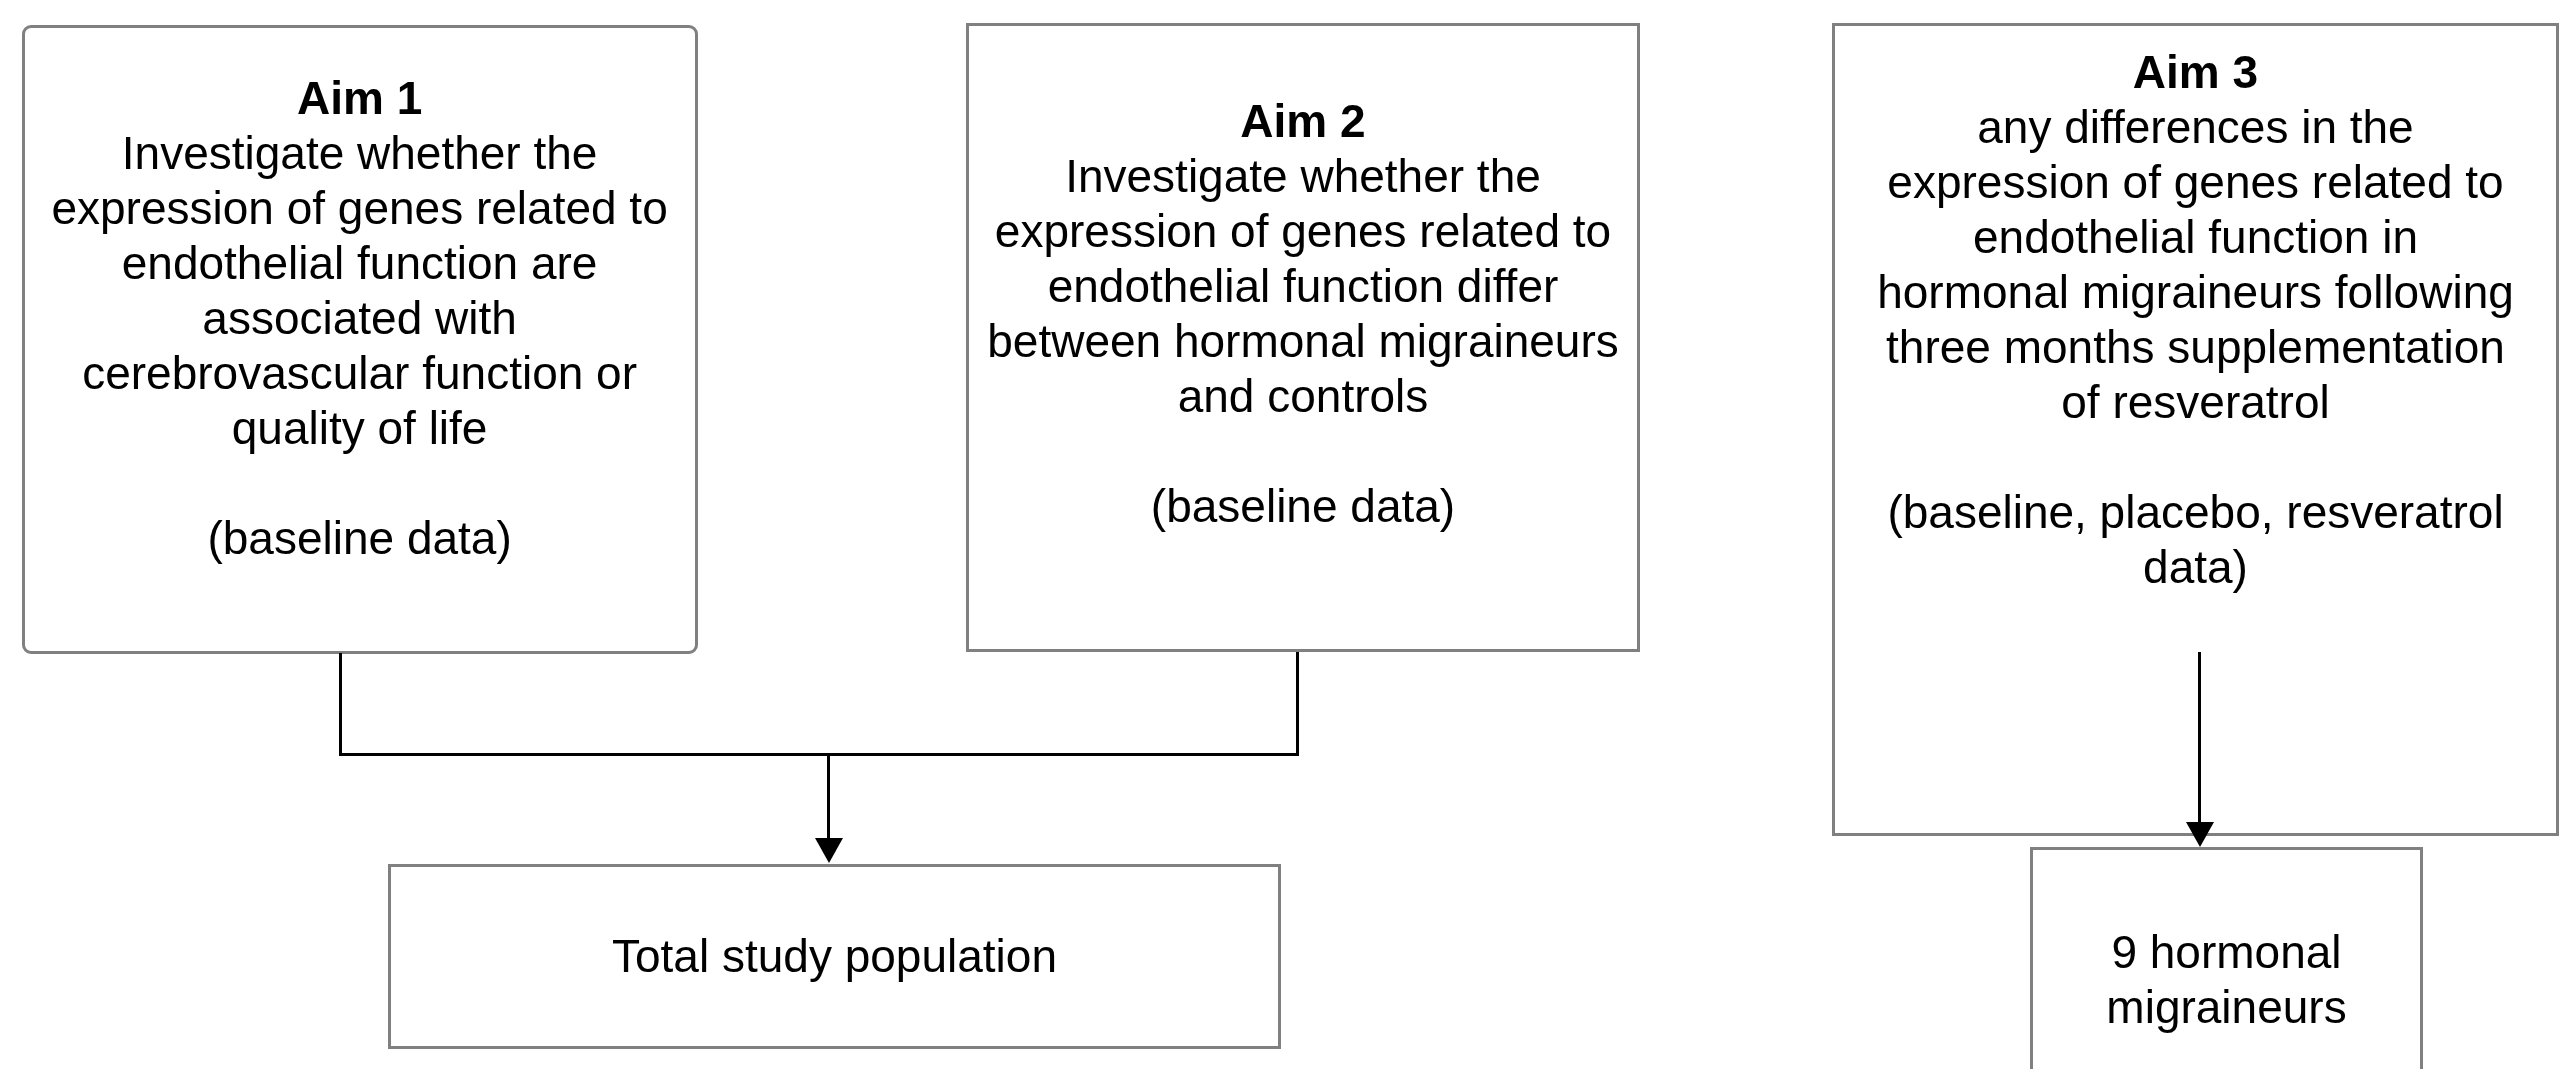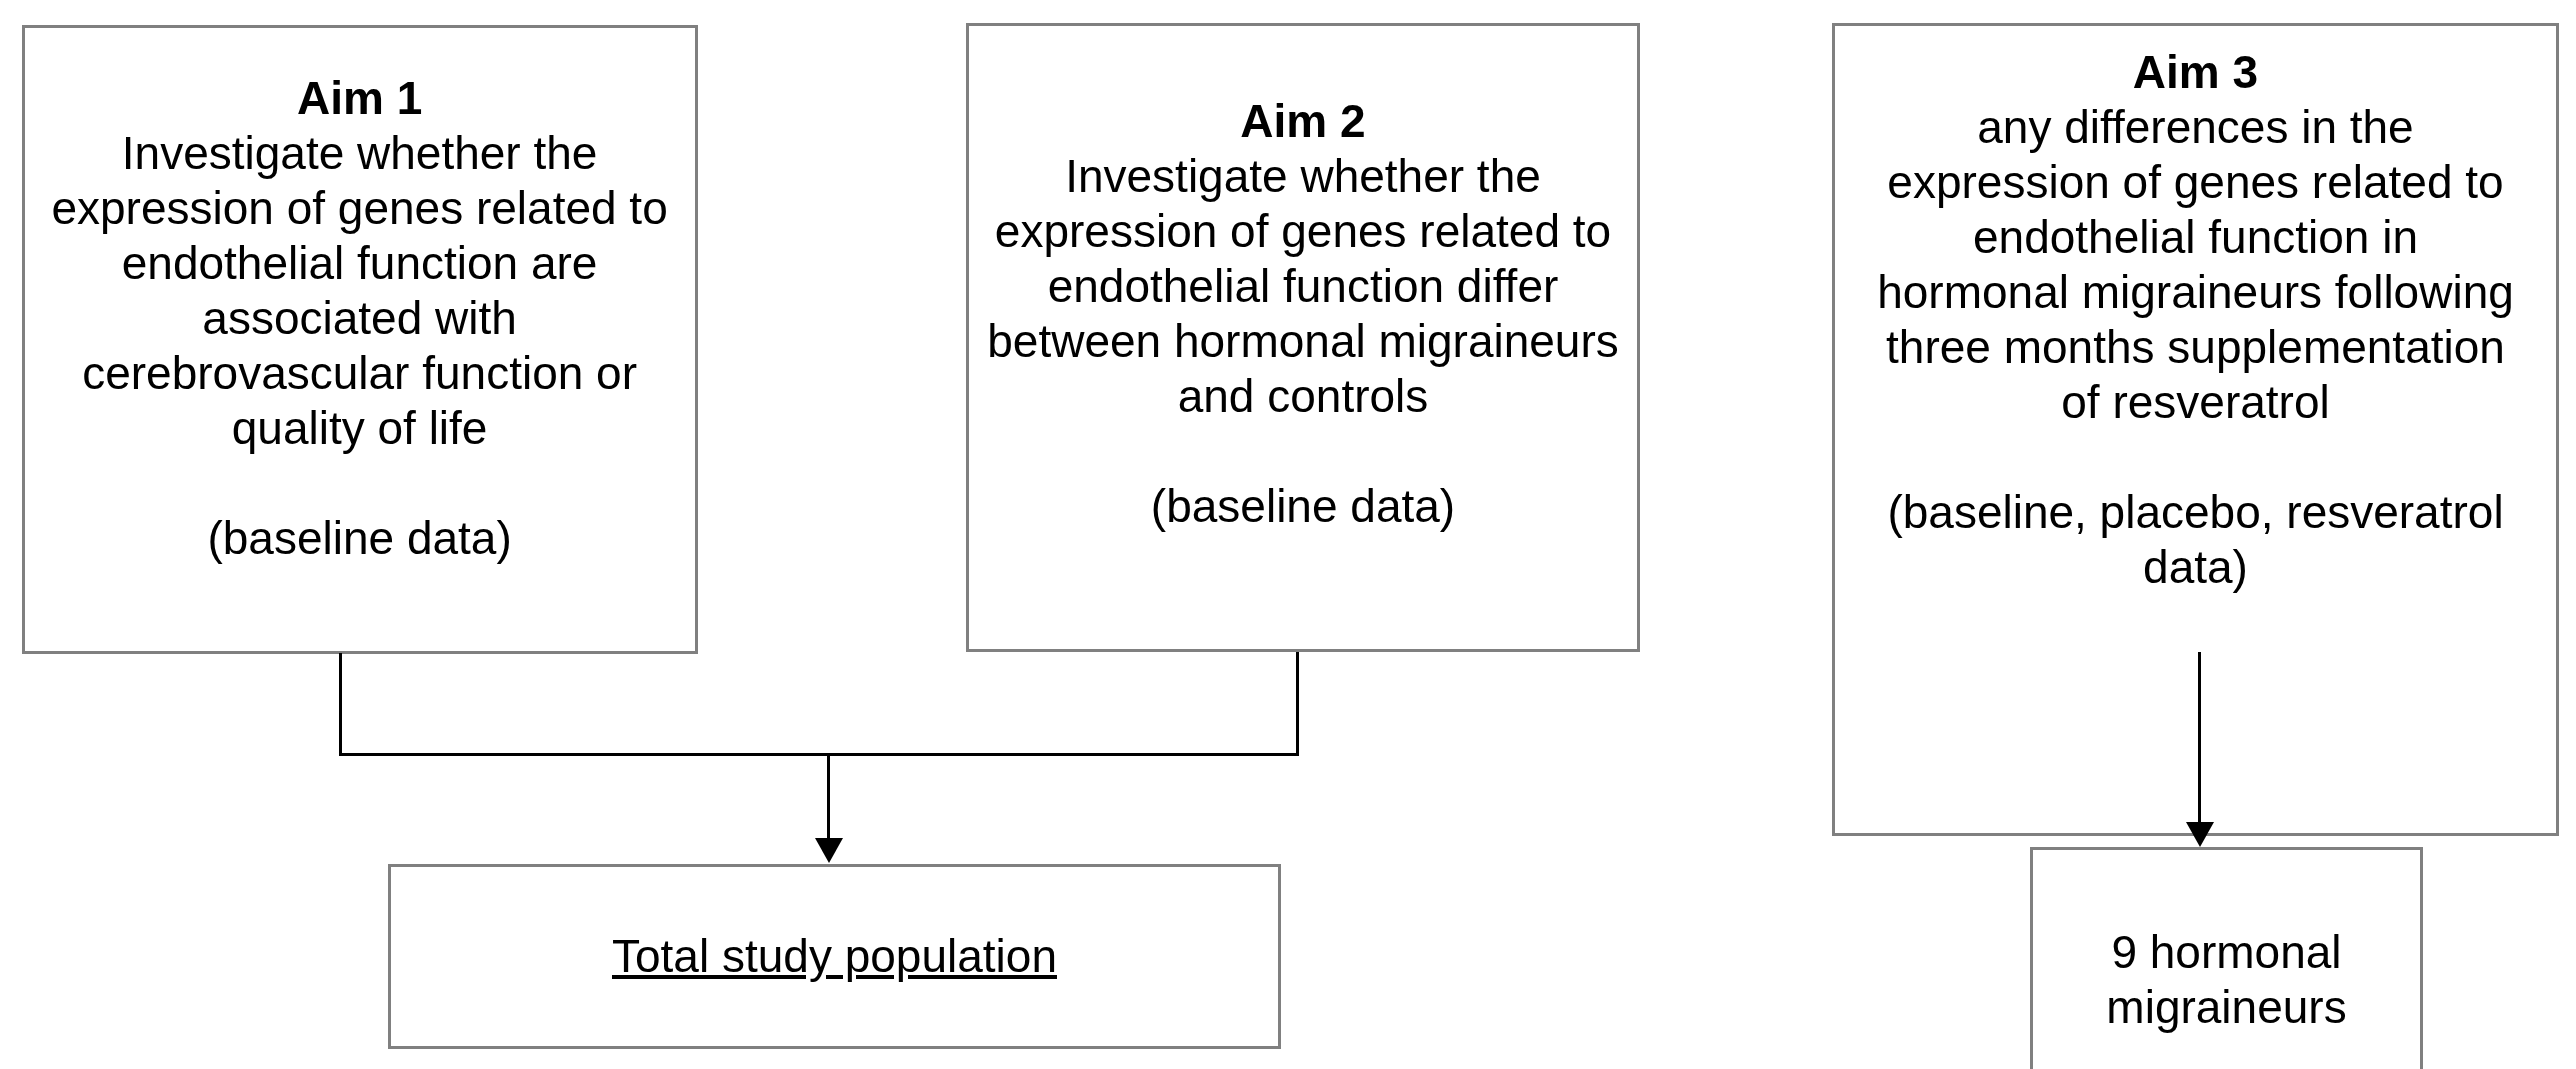--- a/index.html
+++ b/index.html
@@ -25,30 +25,30 @@
   .line {
     font-size: 46px;
     line-height: 55px;
     min-height: 55px;
     white-space: nowrap;
   }
   .heading {
     font-weight: bold;
   }
   
-  #aim1-box { left: 21.6px;   top: 25px; width: 676px; height: 629px; padding-top: 43px; }
+  #aim1-box { left: 21.6px;   top: 25px; width: 676px; height: 629px; padding-top: 43px; border-radius: 9px; }
   #aim2-box { left: 954px; top: 23px; width: 674px; height: 629px; padding-top: 68px; margin-left: 12px; }
   #aim3-box { left: 1832px; top: 23px; width: 727px; height: 813px; padding-top: 19px; }
   
   .box.centered {
     display: flex;
     flex-direction: column;
     justify-content: center;
   }
-  #total-box { left: 388px;  top: 864px; width: 893px; height: 185px; text-decoration: underline; }
+  #total-box { left: 388px;  top: 864px; width: 893px; height: 185px; }
   #nine-box  { left: 2030px; top: 847px; width: 393px;  height: 265px; }
   
   .conn {
     position: absolute;
     background: #000000;
   }
   #aim1-drop   { left: 339px;  top: 653px; width: 3.1px;    height: 103px; }
   #aim2-drop   { left: 1296px; top: 652px; width: 3.1px;    height: 104px; }
   #merge-line  { left: 339px;  top: 753px; width: 960px; height: 3.1px; }
   #total-stem  { left: 827px; top: 753px; width: 3.1px;    height: 87px; }

